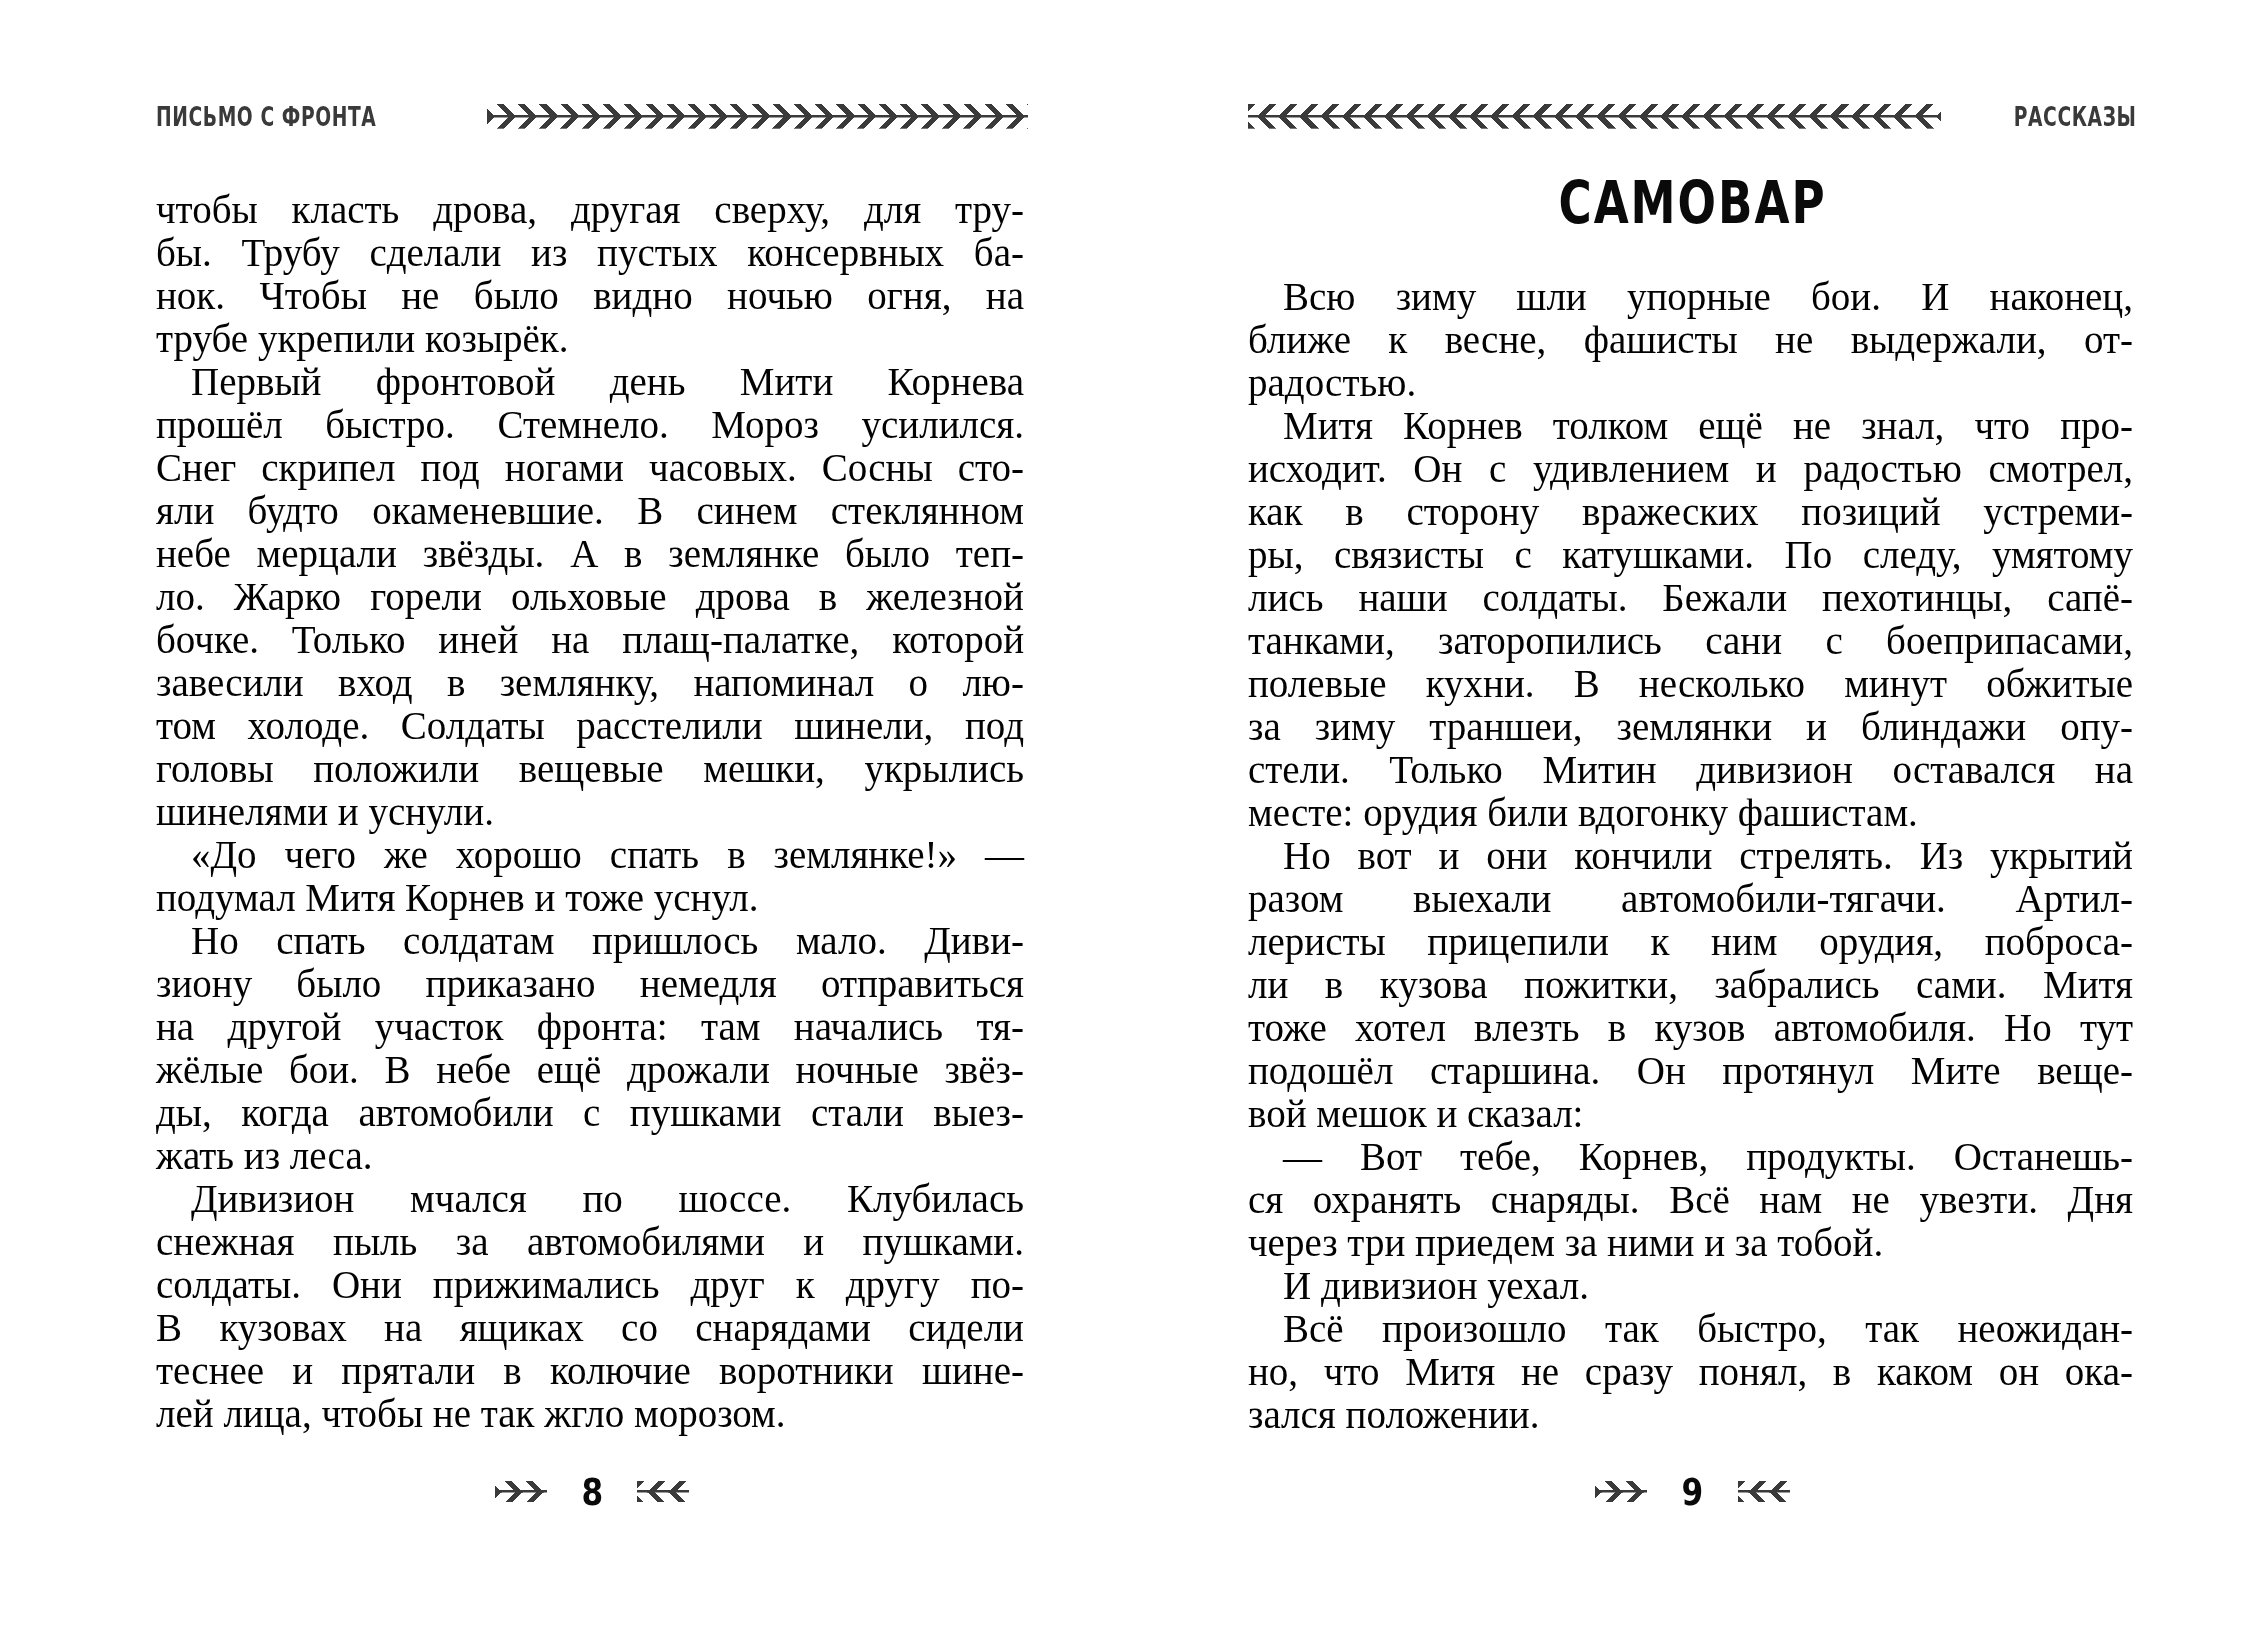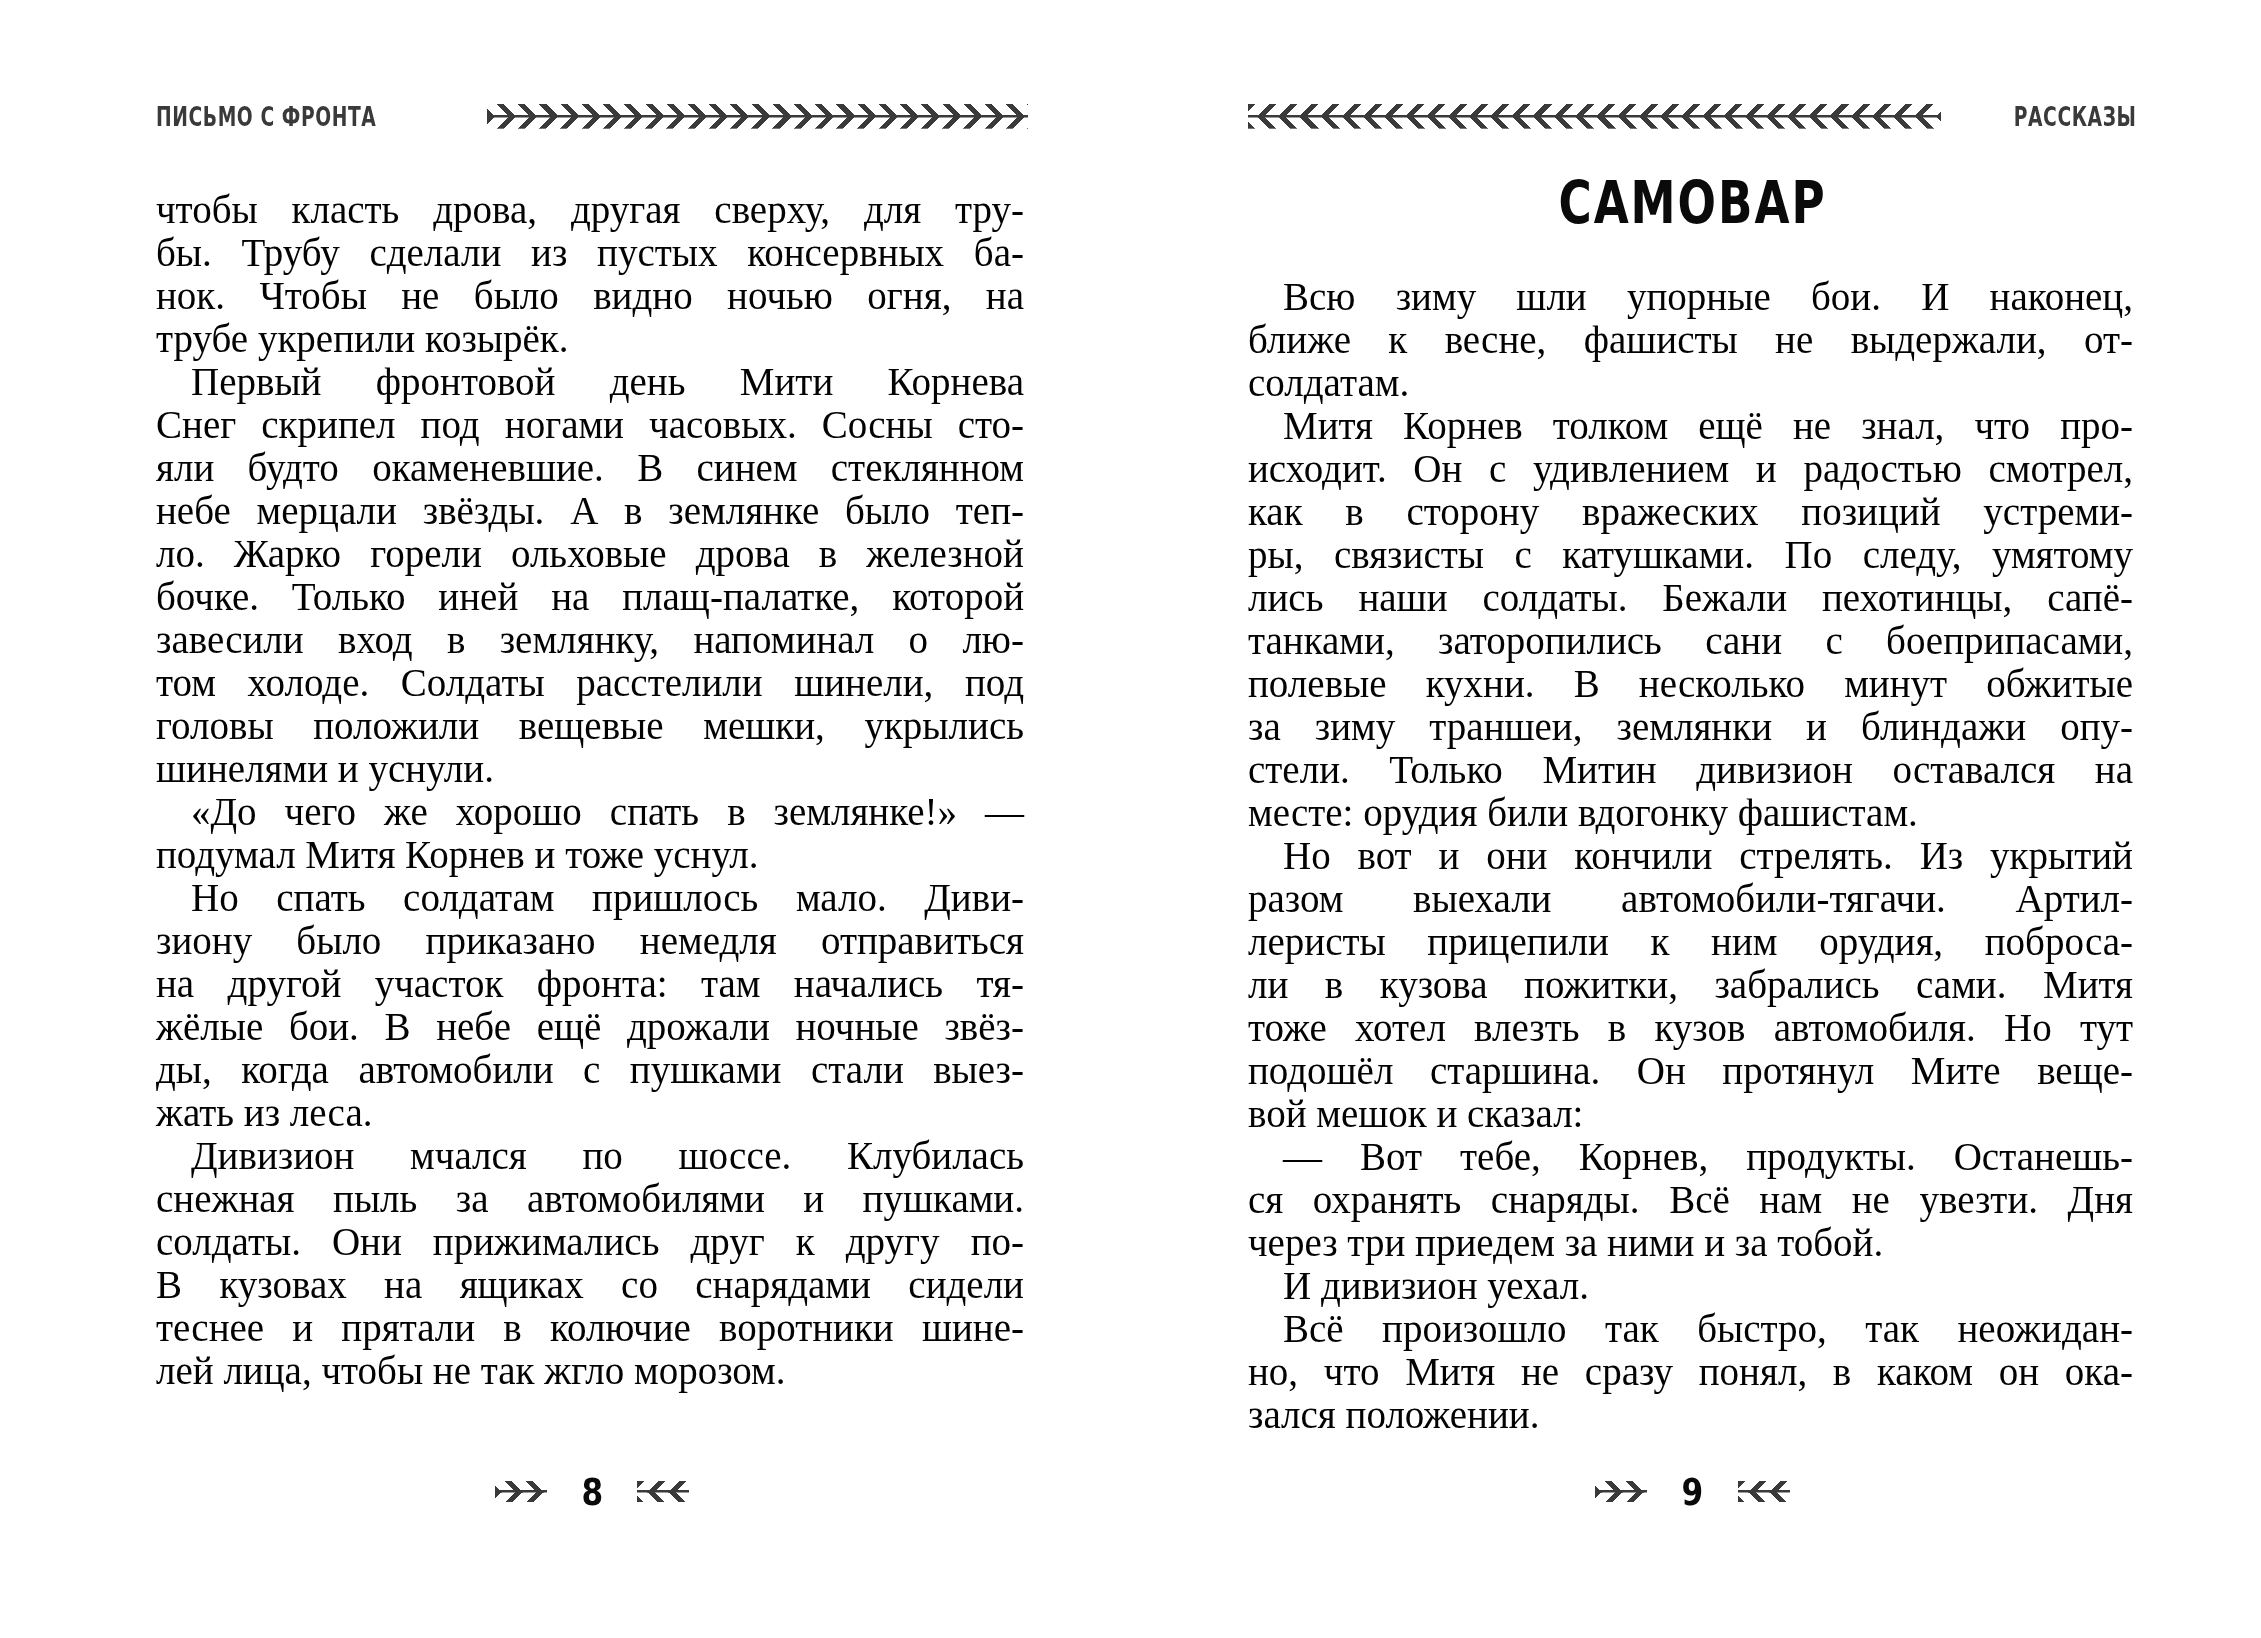--- a/index.html
+++ b/index.html
@@ -83,20 +83,21 @@
     <span class="rh-label">ПИСЬМО С ФРОНТА</span>
     <span class="band chev-right"></span>
   </header>
 
   <div class="body-text">
       <div class="line">чтобы класть дрова, другая сверху, для тру-</div>
       <div class="line">бы. Трубу сделали из пустых консервных ба-</div>
       <div class="line">нок. Чтобы не было видно ночью огня, на</div>
       <div class="line end">трубе укрепили козырёк.</div>
       <div class="line indent">Первый фронтовой день Мити Корнева</div>
+      <div class="line">прошёл быстро. Стемнело. Мороз усилился.</div>
       <div class="line">Снег скрипел под ногами часовых. Сосны сто-</div>
       <div class="line">яли будто окаменевшие. В синем стеклянном</div>
       <div class="line">небе мерцали звёзды. А в землянке было теп-</div>
       <div class="line">ло. Жарко горели ольховые дрова в железной</div>
       <div class="line">бочке. Только иней на плащ-палатке, которой</div>
       <div class="line">завесили вход в землянку, напоминал о лю-</div>
       <div class="line">том холоде. Солдаты расстелили шинели, под</div>
       <div class="line">головы положили вещевые мешки, укрылись</div>
       <div class="line end">шинелями и уснули.</div>
       <div class="line indent">«До чего же хорошо спать в землянке!» —</div>
@@ -126,21 +127,21 @@
   <header class="running-head">
     <span class="band chev-left"></span>
     <span class="rh-label">РАССКАЗЫ</span>
   </header>
 
   <h1 class="story-title">САМОВАР</h1>
 
   <div class="body-text">
       <div class="line indent">Всю зиму шли упорные бои. И наконец,</div>
       <div class="line">ближе к весне, фашисты не выдержали, от-</div>
-      <div class="line end">солдатам.</div>
+      <div class="line end">радостью.</div>
       <div class="line indent">Митя Корнев толком ещё не знал, что про-</div>
       <div class="line">исходит. Он с удивлением и радостью смотрел,</div>
       <div class="line">как в сторону вражеских позиций устреми-</div>
       <div class="line">ры, связисты с катушками. По следу, умятому</div>
       <div class="line">лись наши солдаты. Бежали пехотинцы, сапё-</div>
       <div class="line">танками, заторопились сани с боеприпасами,</div>
       <div class="line">полевые кухни. В несколько минут обжитые</div>
       <div class="line">за зиму траншеи, землянки и блиндажи опу-</div>
       <div class="line">стели. Только Митин дивизион оставался на</div>
       <div class="line end">месте: орудия били вдогонку фашистам.</div>

